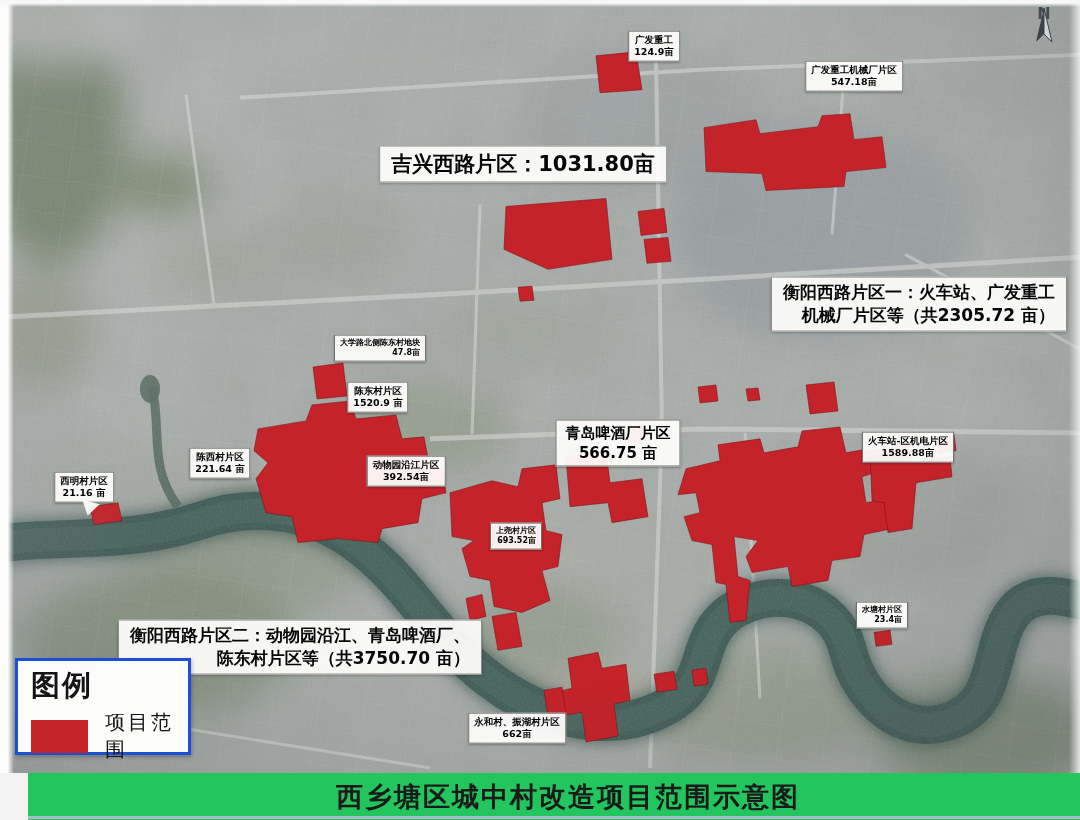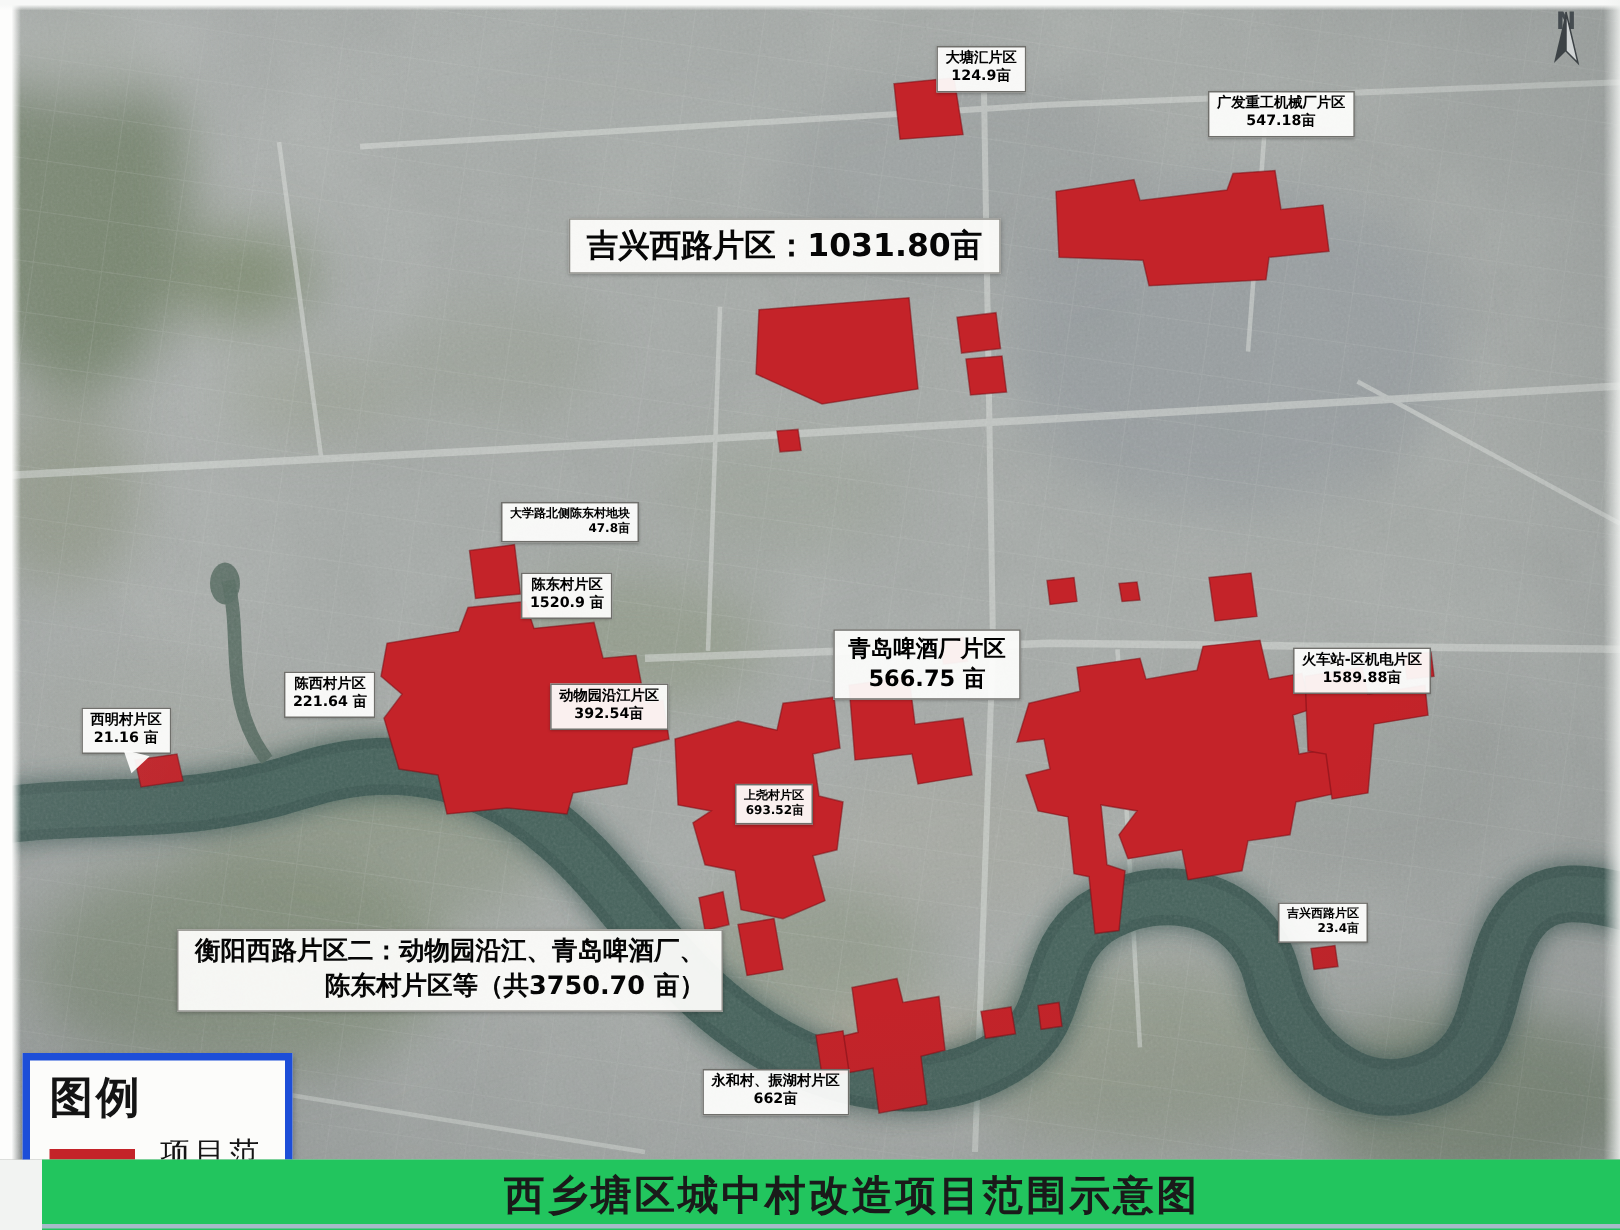--- a/index.html
+++ b/index.html
@@ -39,22 +39,22 @@
   
   .callout{position:absolute;z-index:3;transform:translate(-50%,-50%);
     background:rgba(252,252,250,.95);border:1px solid #8d8d88;color:#060606;
     font-weight:700;text-align:right;padding:3px 11px;line-height:1.38;white-space:nowrap;
     box-shadow:0 1px 3px rgba(0,0,0,.3);}
   .c-a{font-size:21px;}
   .c-b,.c-c{font-size:17px;}
   .callout div:empty{display:none;}
 
   
-  .legend{position:absolute;z-index:4;left:15px;top:702px;width:170px;height:91px;
-    background:#fcfcfa;border:5px solid #1d4ed8;box-shadow:1px 2px 4px rgba(0,0,0,.25);
+  .legend{position:absolute;z-index:4;left:15px;top:658px;width:170px;height:91px;
+    background:#fcfcfa;border:3px solid #1d4ed8;box-shadow:1px 2px 4px rgba(0,0,0,.25);
     font-family:"DejaVu Serif","Liberation Serif",serif;color:#141414;}
   .legend-heading{font-size:29px;font-weight:700;margin:5px 0 3px 13px;letter-spacing:2px;}
   .legend-row{display:flex;align-items:center;gap:17px;margin:2px 0 0 13px;}
   .legend-swatch{width:63px;height:33px;background:var(--project-area,#c42329);}
   .legend-item-label{font-size:20px;letter-spacing:3px;}
 
   
   .compass{position:absolute;z-index:4;left:1022px;top:6px;width:44px;text-align:center;opacity:.88;}
   .compass .n{display:block;font-weight:700;font-size:16px;color:#394045;line-height:1;}
   .compass svg{display:block;margin:0 auto;}
@@ -171,21 +171,21 @@
         <polygon class="project-area" points="568,660 598,654 602,670 626,666 630,702 614,706 618,738 586,744 582,714 560,718 556,694 572,690"></polygon>
         <polygon class="project-area" points="544,692 562,689 566,716 548,719"></polygon>
         <polygon class="project-area" points="654,676 674,673 677,691 657,694"></polygon>
         <polygon class="project-area" points="692,672 706,670 708,686 694,688"></polygon>
         <polygon class="project-area" points="90,508 118,504 122,522 94,526"></polygon>
         <polygon class="project-area" points="874,634 890,632 892,646 876,648"></polygon>
       </g>
     </svg>
 
     <div class="rlabel sz-s" style="left:654px;top:46px">
-      <span>大塘汇片区</span>
+      <span>广发重工</span>
       <span>124.9亩</span>
     </div>
     <div class="rlabel sz-s" style="left:854px;top:76px">
       <span>广发重工机械厂片区</span>
       <span>547.18亩</span>
     </div>
     <div class="rlabel sz-xs" style="left:380px;top:348px">
       <span>大学路北侧陈东村地块</span>
       <span>47.8亩</span>
     </div>
@@ -211,31 +211,35 @@
     </div>
     <div class="rlabel sz-xs" style="left:516px;top:536px">
       <span>上尧村片区</span>
       <span>693.52亩</span>
     </div>
     <div class="rlabel sz-s" style="left:908px;top:447px">
       <span>火车站-区机电片区</span>
       <span>1589.88亩</span>
     </div>
     <div class="rlabel sz-xs" style="left:882px;top:615px">
-      <span>吉兴西路片区</span>
+      <span>水塘村片区</span>
       <span>23.4亩</span>
     </div>
     <div class="rlabel sz-s" style="left:517px;top:728px">
       <span>永和村、振湖村片区</span>
       <span>662亩</span>
     </div>
 
     <div class="callout c-a" style="left:523px;top:164px">
       <div>吉兴西路片区：1031.80亩</div>
 
+    </div>
+    <div class="callout c-b" style="left:919px;top:304px">
+      <div>衡阳西路片区一：火车站、广发重工</div>
+      <div>机械厂片区等（共2305.72 亩）</div>
     </div>
     <div class="callout c-c" style="left:300px;top:647px">
       <div>衡阳西路片区二：动物园沿江、青岛啤酒厂、</div>
       <div>陈东村片区等（共3750.70 亩）</div>
     </div>
 
     <div class="legend">
       <div class="legend-heading">图例</div>
       <div class="legend-row">
         <span class="legend-swatch"></span>

